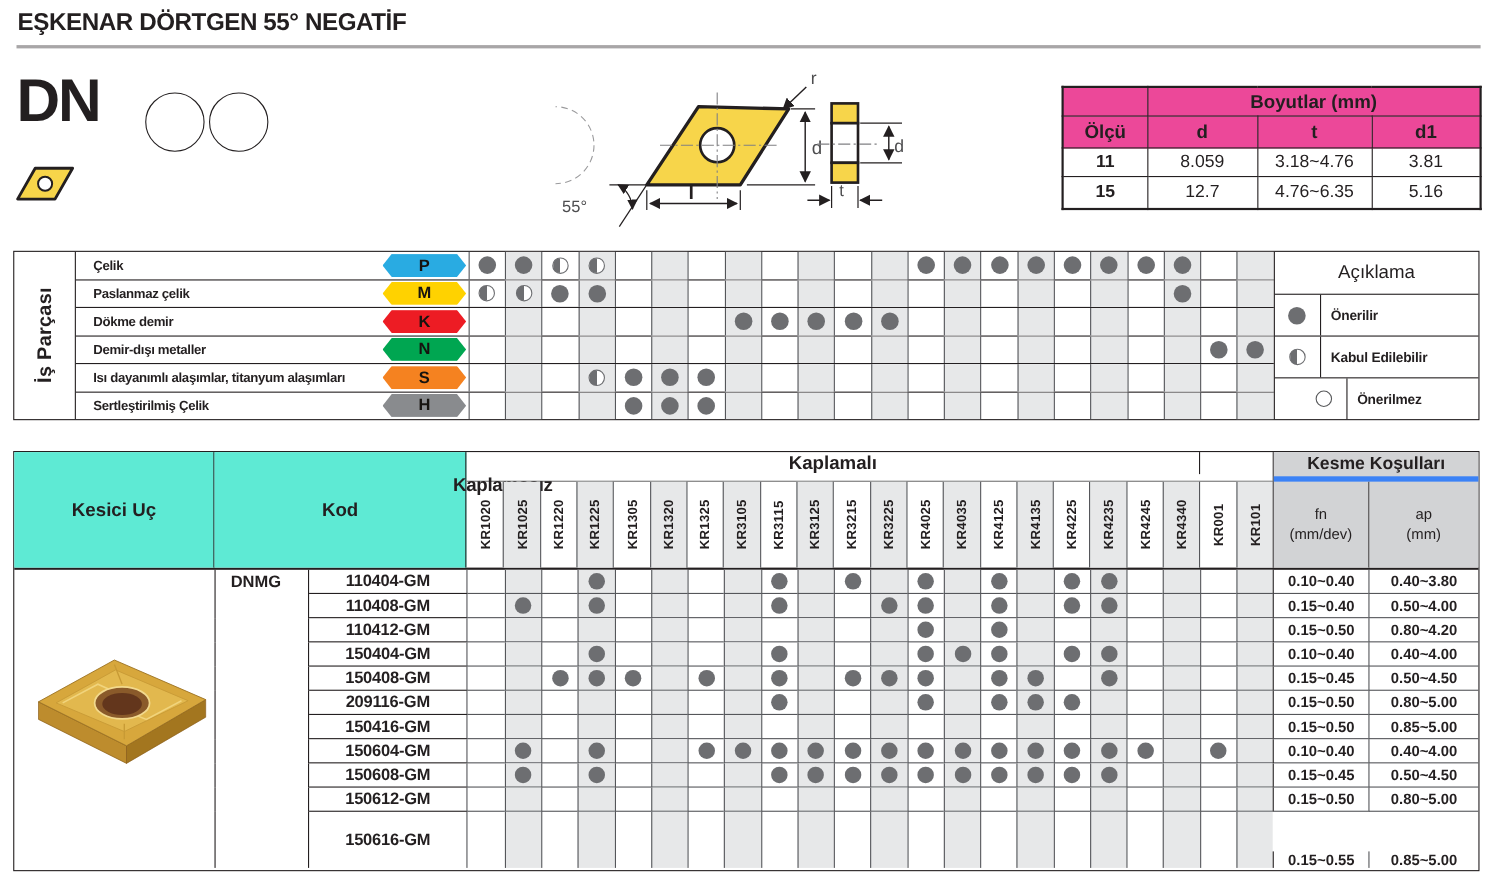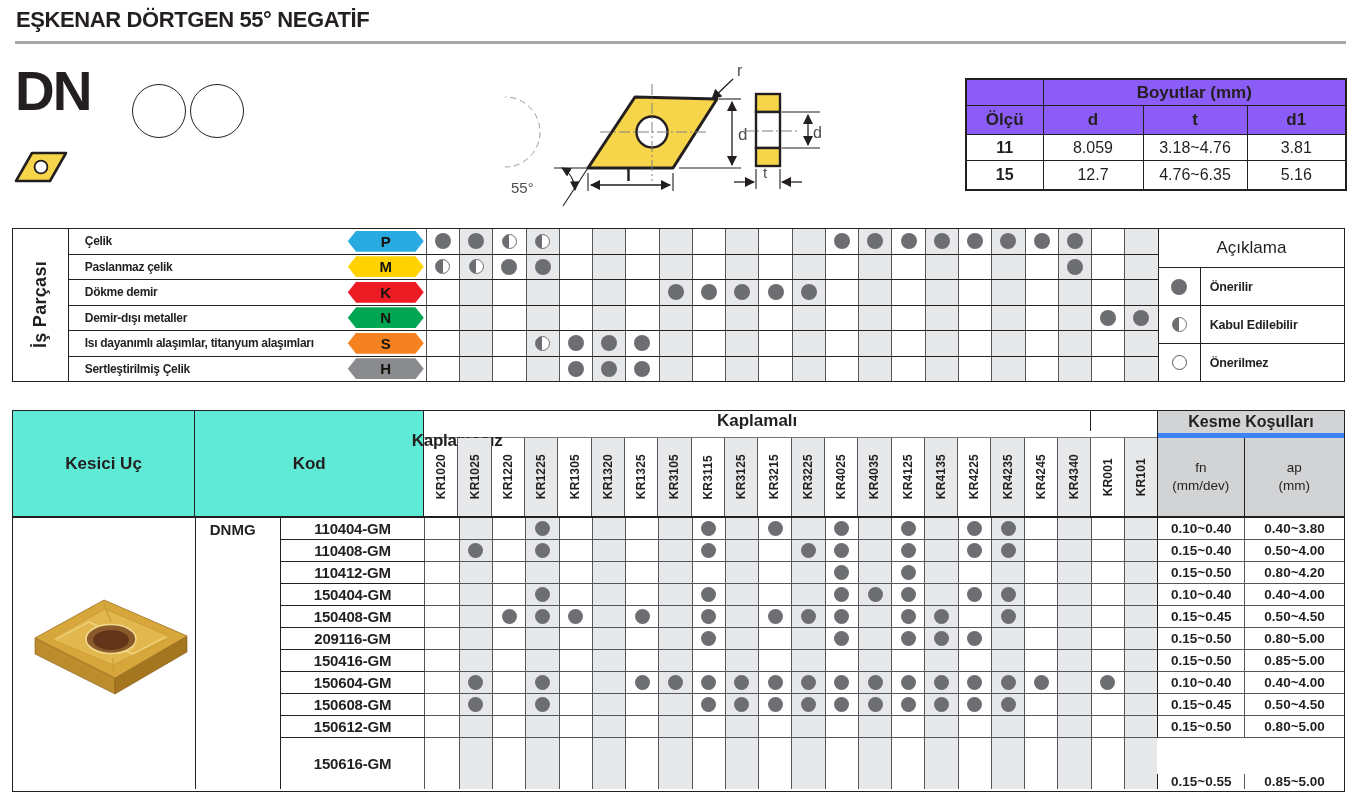--- a/index.html
+++ b/index.html
@@ -13,21 +13,21 @@
   .dn-code{position:absolute;left:15px;top:64px;font-size:55px;font-weight:800;letter-spacing:-2px;line-height:1;}
   .shape-circle{position:absolute;top:84px;width:54px;height:54px;border:1.6px solid #231f20;border-radius:50%;box-sizing:border-box;}
   .c1{left:132px;} .c2{left:190px;}
   .dn-icon{position:absolute;left:13px;top:149px;}
   .tech-drawing{position:absolute;left:505px;top:60px;}
 
   
   .dim-table{position:absolute;left:965px;top:78px;border-collapse:collapse;table-layout:fixed;}
   .dim-table td{border:1px solid #231f20;text-align:center;vertical-align:middle;font-size:16px;height:28px;padding:0;}
   .dim-table tr:first-child td{height:25px;}
-  .dim-table .hd{background:#8b5cf6;font-weight:700;font-size:17px;}
+  .dim-table .hd{background:#ec4899;font-weight:700;font-size:17px;}
   .dim-table{border:2px solid #231f20;}
   .dim-table .mcol{font-weight:700;}
 
   
   .mat-table{position:absolute;left:12px;top:228px;width:1333px;height:154px;border:1.6px solid #231f20;box-sizing:border-box;display:flex;background:#fff;}
   .mat-side{width:56px;border-right:1.2px solid #231f20;display:flex;align-items:center;justify-content:center;box-sizing:border-box;}
   .mat-side span{writing-mode:vertical-rl;transform:rotate(180deg);font-weight:700;font-size:18px;letter-spacing:.3px;}
   .mat-rows{width:1089px;display:flex;flex-direction:column;}
   .mat-row{flex:1;display:flex;border-bottom:1px solid #231f20;box-sizing:border-box;}
   .mat-row:last-child{border-bottom:none;}
@@ -36,21 +36,21 @@
   .hex{width:76px;height:21px;clip-path:polygon(11% 0,89% 0,100% 50%,89% 100%,11% 100%,0 50%);display:flex;align-items:center;justify-content:center;font-weight:700;font-size:15px;color:#16130f;}
   .mat-grid{display:flex;width:732px;}
   .gcell{width:33.27px;border-left:1px solid #55565a;display:flex;align-items:center;justify-content:center;box-sizing:border-box;}
   .gcell.shade{background:#e7e8e9;}
   .dot{width:16px;height:16px;border-radius:50%;background:#6d6e71;}
   .dot.half{width:13px;height:13px;border:1.7px solid #6d6e71;background:linear-gradient(90deg,#6d6e71 50%,#ffffff 50%);}
   .dot.empty{width:13px;height:13px;border:1.7px solid #58595b;background:#ffffff;}
   .legend{width:187px;border-left:1.2px solid #231f20;display:flex;flex-direction:column;box-sizing:border-box;}
   .legend-title{height:39px;display:flex;align-items:center;justify-content:center;font-size:17px;border-bottom:1px solid #231f20;box-sizing:border-box;}
   .legend-item{flex:1;display:flex;border-bottom:1px solid #231f20;box-sizing:border-box;}
-  .legend-item:last-child{border-bottom:none;}
+  .legend-item:last-child{border-bottom:none;padding-left:24px;}
   .legend-sym{width:42px;border-right:1px solid #231f20;display:flex;align-items:center;justify-content:center;box-sizing:border-box;}
   .legend-label{flex:1;display:flex;align-items:center;padding-left:9px;font-weight:700;font-size:12.5px;letter-spacing:-0.2px;}
 
   
   .main-table{position:absolute;left:12px;top:410px;width:1333px;height:382px;border:1.6px solid #231f20;box-sizing:border-box;background:#fff;}
   .mt-header{height:107px;display:flex;box-sizing:border-box;border-bottom:2.5px solid #231f20;}
   .h-cell{background:#5eead4;display:flex;align-items:center;justify-content:center;font-weight:700;font-size:17px;box-sizing:border-box;}
   .h-insert{width:183px;border-right:1px solid #231f20;}
   .h-kod{width:230px;border-right:1px solid #231f20;}
   .h-mid{width:733px;display:flex;flex-direction:column;}

